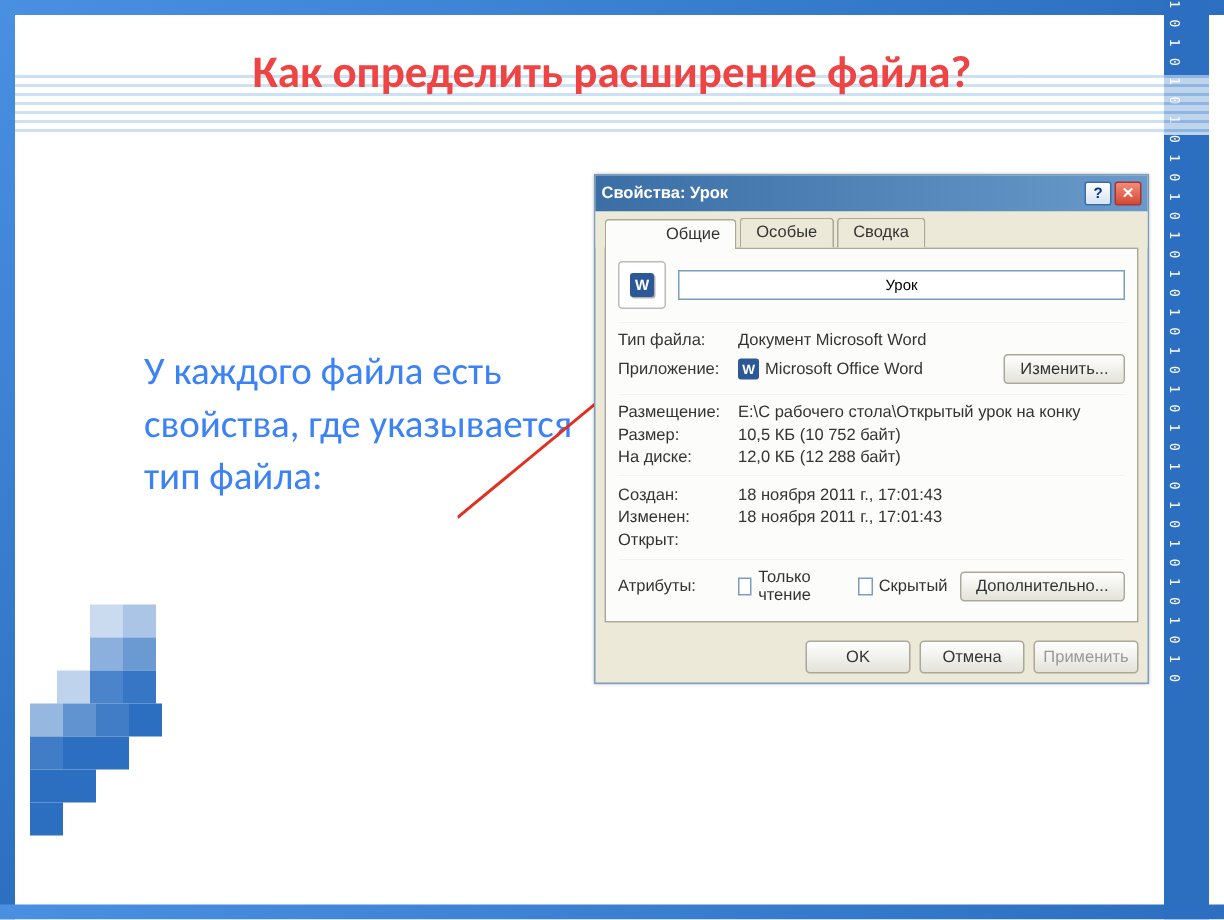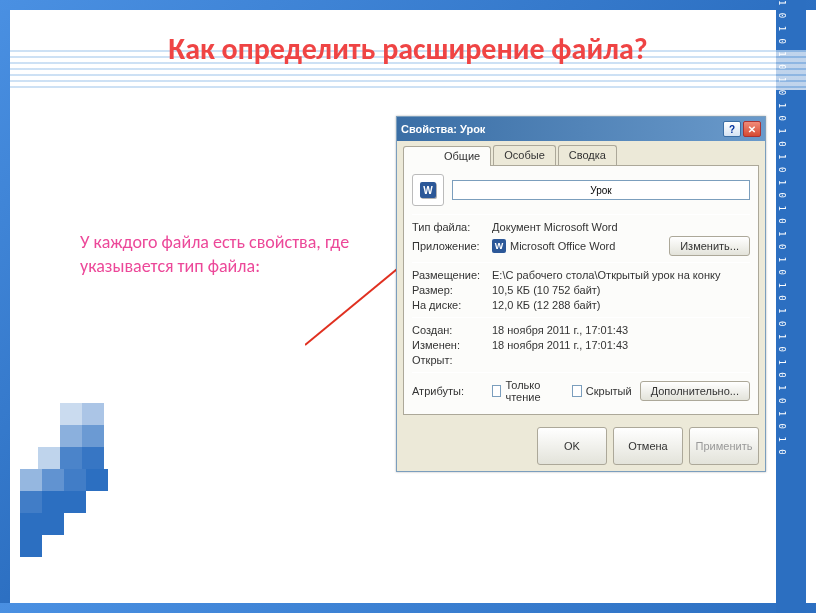--- a/index.html
+++ b/index.html
@@ -37,22 +37,22 @@
       position: absolute; bottom: 40px; left: 20px;
       width: 150px; height: 220px;
     }
     .sq { position: absolute; background: #2c6fc1; }
     .title {
       position: absolute; top: 30px; left: 0; width: 100%;
       text-align: center;
       font-size: 30px; font-weight: bold; color: #ef4444;
     }
     .body-text {
-      position: absolute; top: 230px; left: 80px; width: 290px;
-      font-size: 18px; line-height: 1.35; color: #ec4899;
+      position: absolute; top: 230px; left: 96px; width: 290px;
+      font-size: 26px; line-height: 1.35; color: #3b82f6;
     }
     
     .dlg {
       position: absolute; top: 116px; right: 50px;
       width: 370px;
       background: #ece9d8;
       border: 1px solid #7b9ebd;
       box-shadow: 0 0 2px rgba(0,0,0,0.3);
       font-family: Tahoma, Arial, sans-serif;
       font-size: 11px;
@@ -132,21 +132,21 @@
     }
     .chk {
       width: 12px; height: 12px; border: 1px solid #7b9ebd; background: #fff;
       display: inline-block; vertical-align: middle;
     }
     .btn-row {
       display: flex; justify-content: flex-end; gap: 6px;
       padding: 6px;
     }
     .dlg-btn {
-      min-width: 70px; height: 38px;
+      min-width: 70px; height: 22px;
       background: linear-gradient(#fff,#e3e3da);
       border: 1px solid #aca899; border-radius:3px;
       font-size: 11px; color:#333;
     }
     .dlg-btn.disabled { color:#999; }
     .pointer-line {
       position: absolute; top: 180px; left: 305px;
       width: 200px; height: 170px; pointer-events: none;
     }
   </style>

